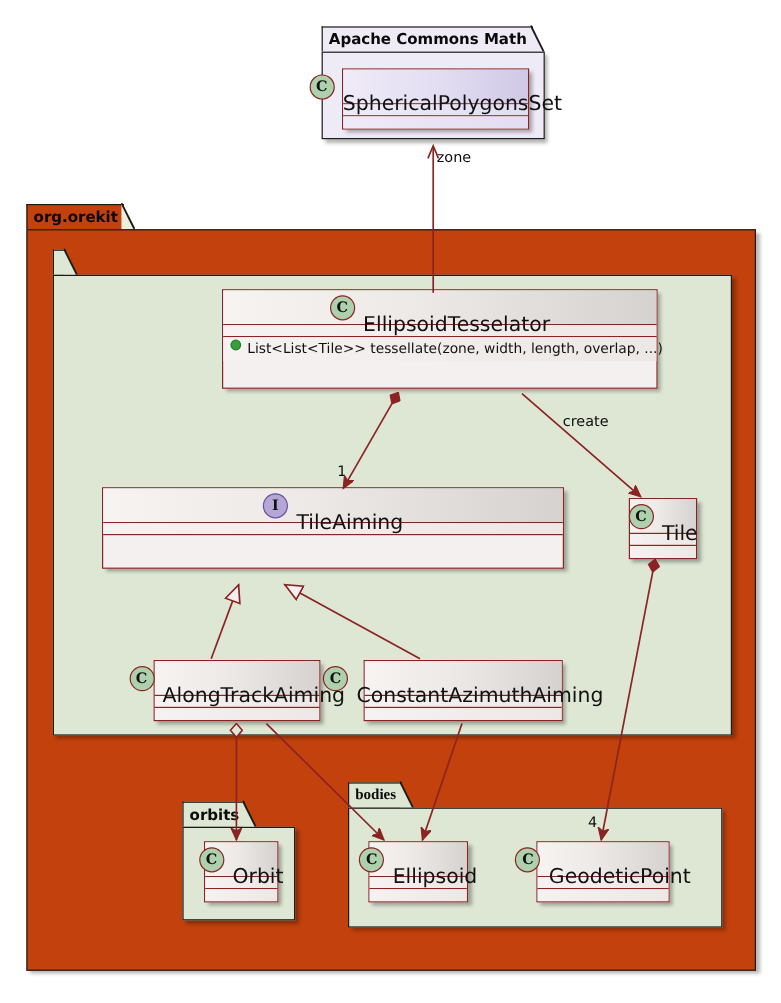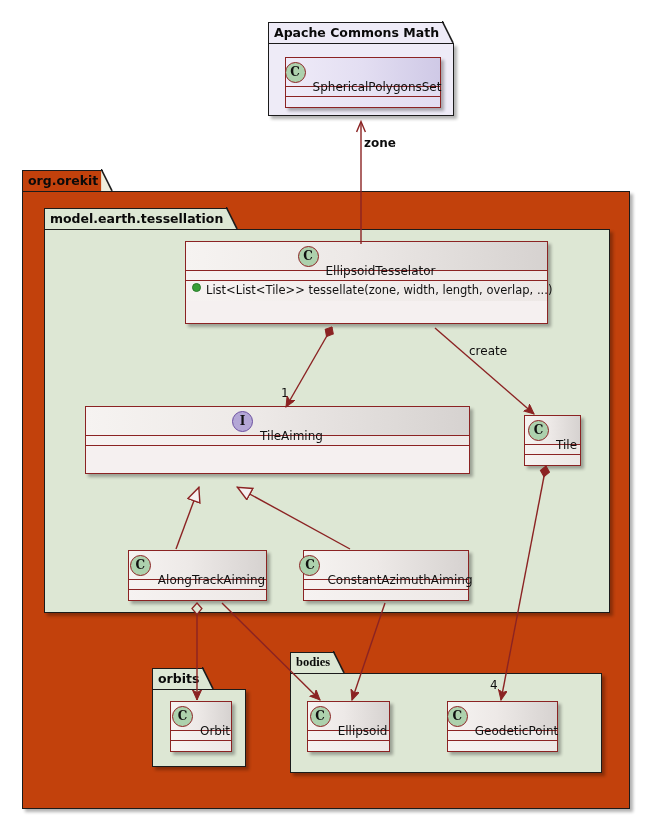--- a/index.html
+++ b/index.html
@@ -25,21 +25,21 @@
   .bg-lilac {background:#EEEBF7;}
 
   
   .cls{position:absolute;box-sizing:border-box;border:1.4px solid #8B2323;
        box-shadow:3px 3px 3px rgba(0,0,0,.30);background:#F5F0F0;}
   .cls .hdr{box-sizing:border-box;height:29px;display:flex;align-items:center;
        justify-content:center;gap:7px;padding:0 8px;white-space:nowrap;
        background:linear-gradient(to right,#F6F3F1 0%,#EDE9E7 45%,#D6D2D0 100%);
        border-bottom:1.4px solid #8B2323;}
   .cls.lilac .hdr{background:linear-gradient(to right,#EFEBF8 0%,#E3DEF2 50%,#CFC9E6 100%);}
-  .cls .hdr .nm{font-size:12px;color:#111;margin-top:29px;}
+  .cls .hdr .nm{font-size:17px;color:#111;margin-top:29px;}
   .cls.iface .hdr .nm{}
   .cls .attrs{box-sizing:border-box;height:10px;border-bottom:1.4px solid #8B2323;
        background:linear-gradient(to right,#F6F2F1,#EDE8E6);}
   .cls.lilac .attrs{background:linear-gradient(to right,#EFEBF8,#E2DDF1);}
   .cls .ops{box-sizing:border-box;background:linear-gradient(to right,#F6F2F1,#EDE8E6);
        padding:2px 6px 3px 6px;}
   .cls.lilac .ops{height:10px;padding:0;background:linear-gradient(to right,#EFEBF8,#E2DDF1);}
   .cls .ops.empty{height:10px;padding:0;}
   .op{display:flex;gap:5px;font-size:11.5px;color:#111;
       white-space:nowrap;line-height:15px;}
@@ -75,21 +75,20 @@
     <span>org.orekit</span>
     <svg class="slant" viewBox="0 0 12 23">
       <path d="M0,0 L11,22 L11,23 L0,23 Z" fill="#EFEEDC" stroke="none"></path>
       <path d="M0,0 L11,22" stroke="#1b1b1b" stroke-width="1.6" fill="none"></path>
       <path d="M11,22 L11,23" stroke="#1b1b1b" stroke-width="1.6" fill="none"></path>
     </svg>
   </div>
   <div class="pkg bg-tan" style="left:22px;top:191px;width:608px;height:618px;"></div>
 
   <div class="pkg-tab bg-green" style="left:44px;top:208px;">
-    <span>model.earth.tessellation</span>
     <svg class="slant" viewBox="0 0 12 23">
       <path d="M0,0 L11,22 L11,23 L0,23 Z" fill="#DDE7D4" stroke="none"></path>
       <path d="M0,0 L11,22" stroke="#1b1b1b" stroke-width="1.6" fill="none"></path>
       <path d="M11,22 L11,23" stroke="#1b1b1b" stroke-width="1.6" fill="none"></path>
     </svg>
   </div>
   <div class="pkg bg-green" style="left:44px;top:229px;width:566px;height:384px;"></div>
 
   <div class="pkg-tab bg-green" style="left:152px;top:668px;">
     <span>orbits</span>
@@ -142,21 +141,21 @@
 
     <path d="M197,603 L197,700" fill="none" stroke="#8B2323" stroke-width="1.4" marker-start="url(#odiamond)" marker-end="url(#farrow)"></path>
 
     <path d="M222,603 L320,700" fill="none" stroke="#8B2323" stroke-width="1.4" marker-end="url(#farrow)"></path>
 
     <path d="M385,603 L352,700" fill="none" stroke="#8B2323" stroke-width="1.4" marker-end="url(#farrow)"></path>
 
     <path d="M546,466 L501,700" fill="none" stroke="#8B2323" stroke-width="1.4" marker-start="url(#fdiamond)" marker-end="url(#farrow)"></path>
   </svg>
 
-  <div class="elabel" style="left:364px;top:136px;font-weight:bold;">zone</div>
+  <div class="elabel" style="left:364px;top:124px;">zone</div>
   <div class="elabel" style="left:469px;top:344px;">create</div>
   <div class="elabel" style="left:281px;top:386px;">1</div>
   <div class="elabel" style="left:490px;top:678px;">4</div>
 
   <div class="cls lilac" style="left:285px;top:57px;width:156px;height:51px;">
     <div class="hdr">
       <span class="badge c">C</span>
       <span class="nm">SphericalPolygonsSet</span>
     </div>
     <div class="attrs"></div>

